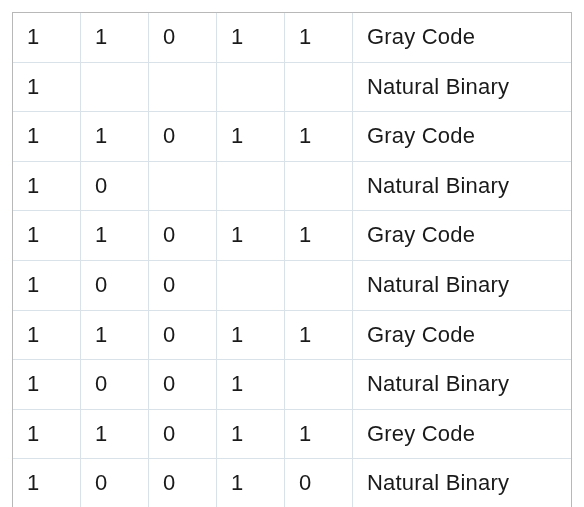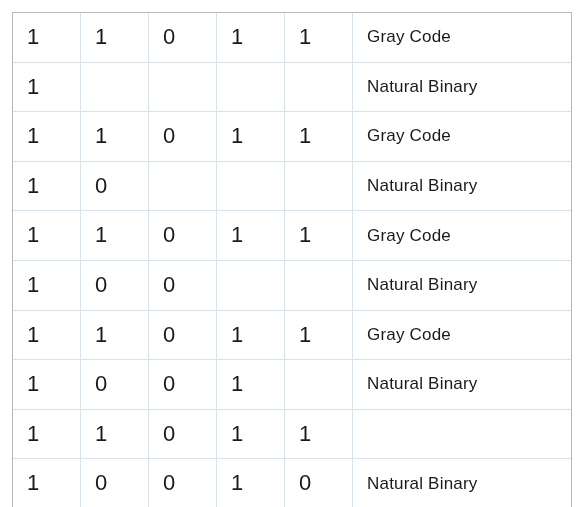--- a/index.html
+++ b/index.html
@@ -32,21 +32,21 @@
     display: flex;
     align-items: center;
   }
   .cell.bit {
     width: 68px;
     flex: 0 0 68px;
   }
   .cell.label {
     flex: 1;
     border-right: none;
-    font-size: 17px;
+    font-size: 22px;
     letter-spacing: 0.2px;
   }
 </style>
 </head>
 <body>
 
 <div class="table">
   <div class="row">
     <div class="cell bit">1</div>
     <div class="cell bit">1</div>
@@ -110,20 +110,21 @@
     <div class="cell bit">1</div>
     <div class="cell bit"></div>
     <div class="cell label">Natural Binary</div>
   </div>
   <div class="row">
     <div class="cell bit">1</div>
     <div class="cell bit">1</div>
     <div class="cell bit">0</div>
     <div class="cell bit">1</div>
     <div class="cell bit">1</div>
+    <div class="cell label">Grey Code</div>
   </div>
   <div class="row">
     <div class="cell bit">1</div>
     <div class="cell bit">0</div>
     <div class="cell bit">0</div>
     <div class="cell bit">1</div>
     <div class="cell bit">0</div>
     <div class="cell label">Natural Binary</div>
   </div>
 </div>

